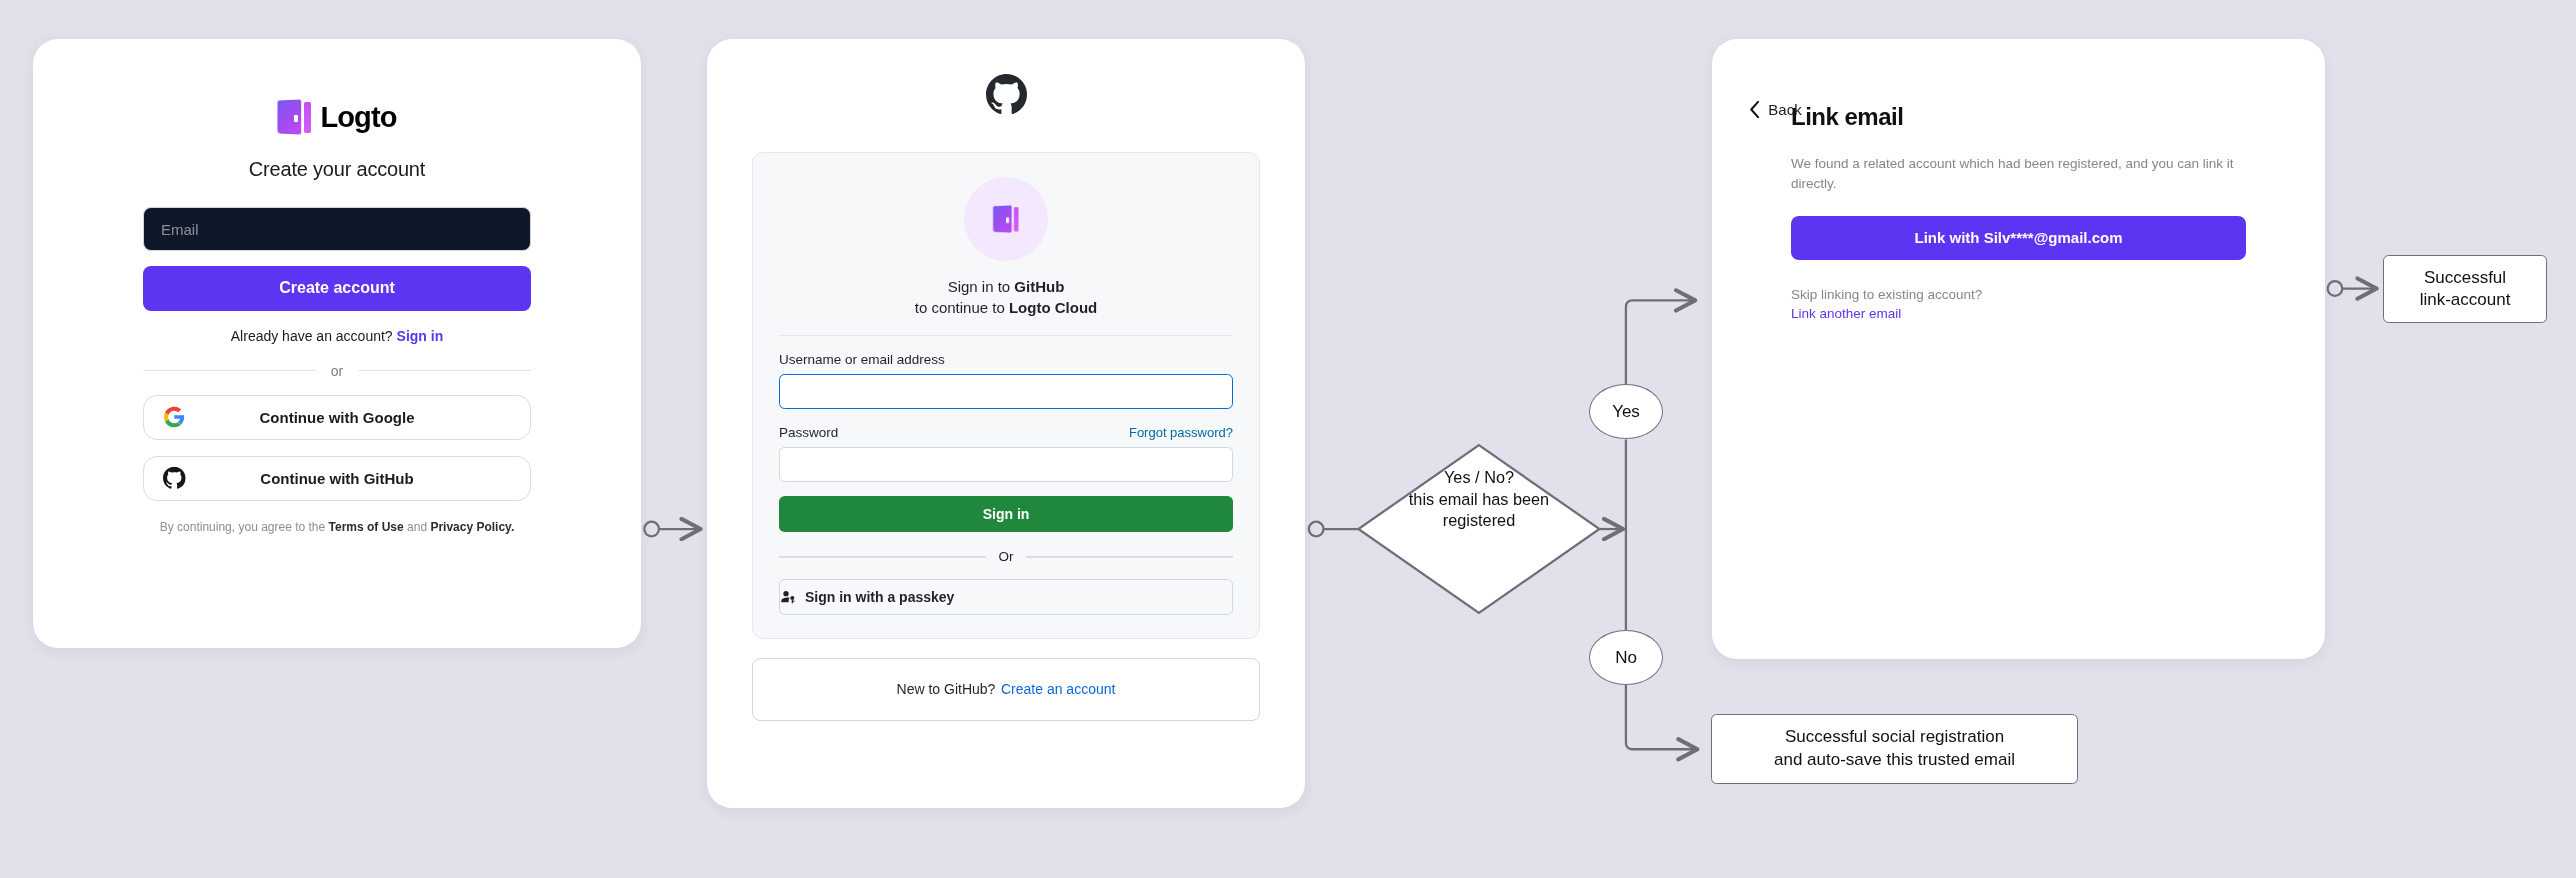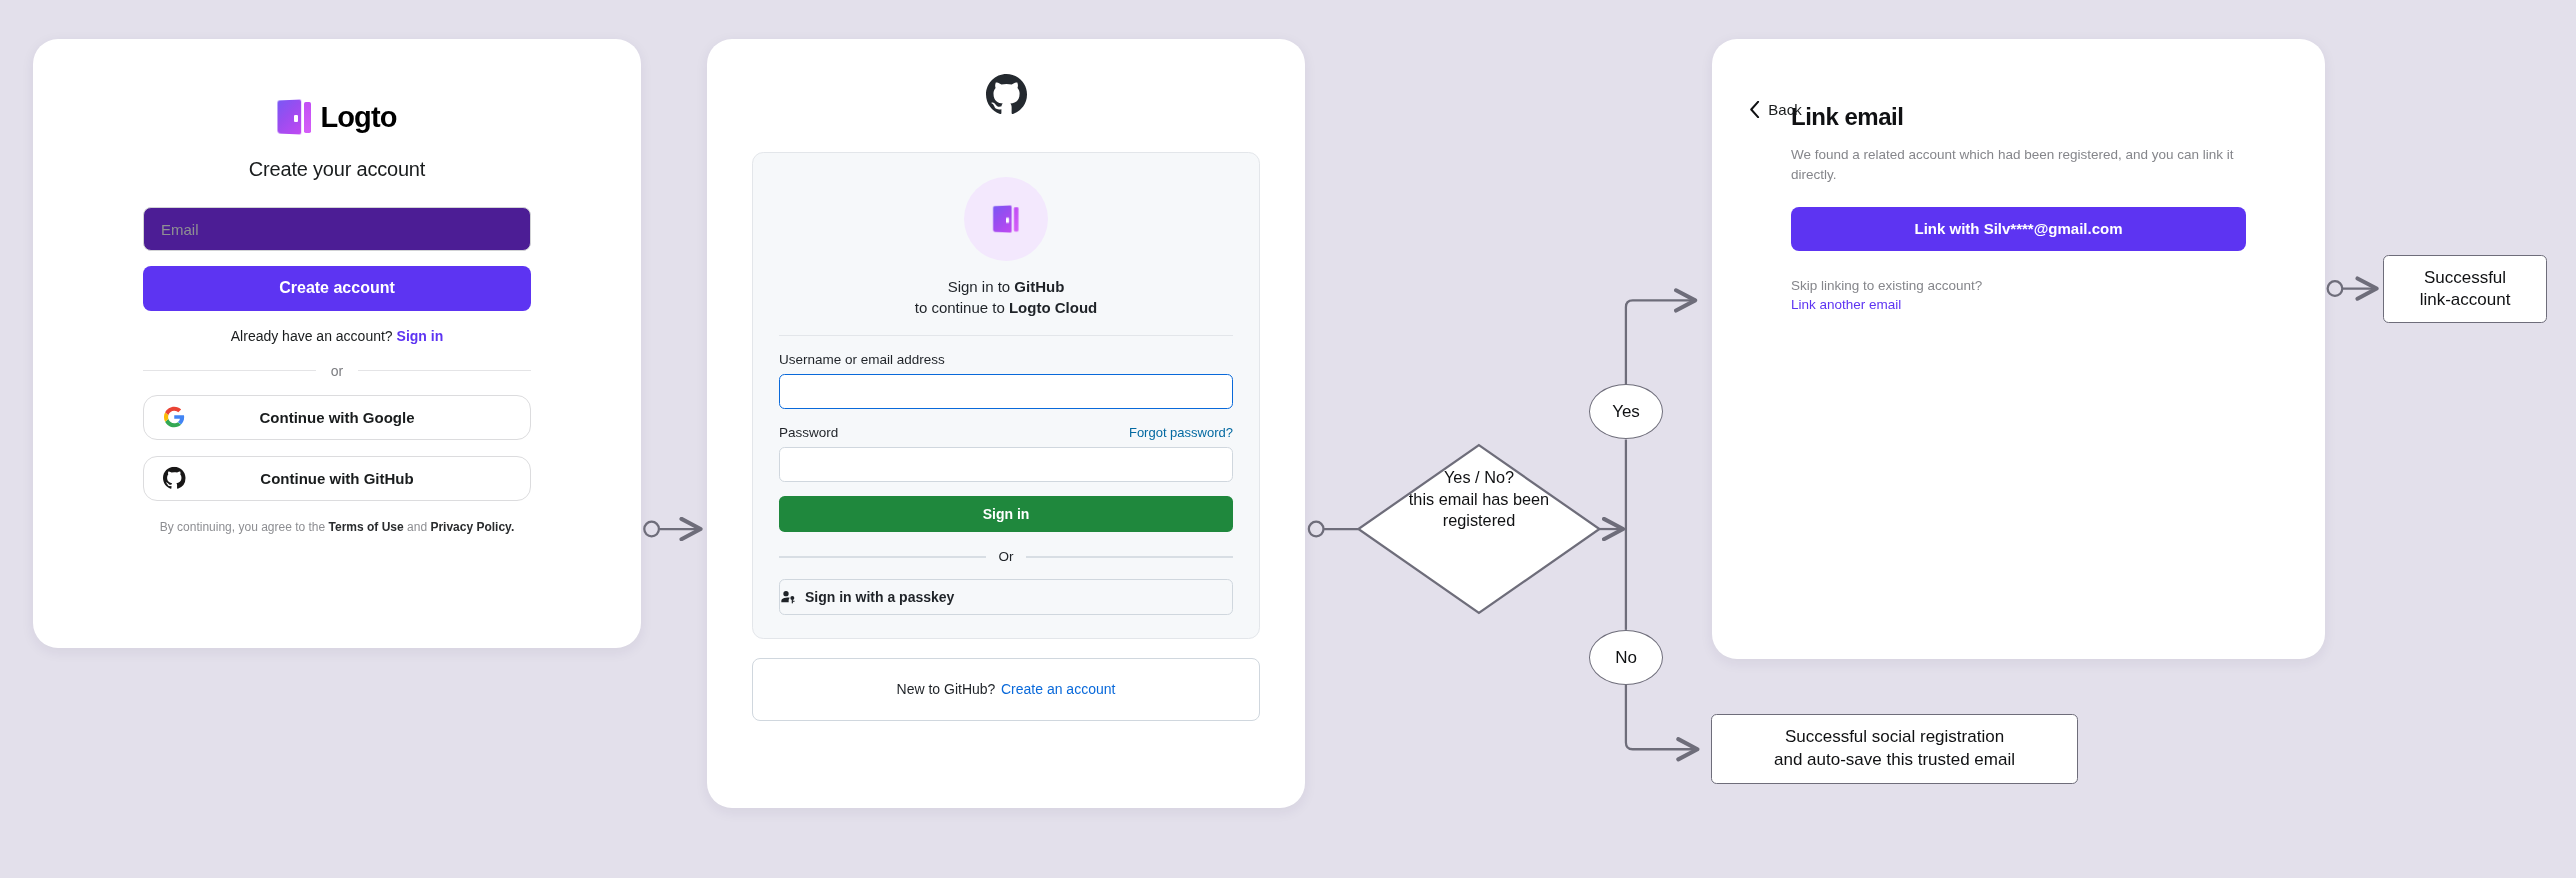--- a/index.html
+++ b/index.html
@@ -41,21 +41,21 @@
   .logo-word { font-size: 29px; font-weight: 700; letter-spacing: -0.9px; color: #000000; line-height: 1; }
 
   .c1-title {
     margin-top: 19px; text-align: center; font-size: 20px; font-weight: 400;
     color: #191c1d; letter-spacing: -0.2px;
   }
   .field {
     margin-top: 26px; height: 44px; width: 100%;
     border: 1.1px solid #d2d3d5; border-radius: 8px;
     display: flex; align-items: center; padding: 0 17px;
-    font-size: 15px; color: #8f9093; background: #4c1d95;
+    font-size: 15px; color: #8f9093; background: #0f172a;
   }
   .btn-primary {
     margin-top: 14.6px; height: 45px; width: 100%;
     background: #5d34f2; border-radius: 8px; border: none;
     color: #ffffff; font-size: 16px; font-weight: 700;
     display: flex; align-items: center; justify-content: center;
     font-family: inherit; cursor: pointer;
   }
   .have-acct { margin-top: 17px; text-align: center; font-size: 14px; color: #191c1d; }
   .have-acct .lnk { color: #5d34f2; font-weight: 600; }
@@ -122,21 +122,21 @@
 
   
   #card-link { left: 1712px; top: 39px; width: 613px; height: 620px; }
   .cl-back {
     position: absolute; left: 37px; top: 62px;
     display: flex; align-items: center; gap: 8px;
     font-size: 15px; color: #191c1d; font-weight: 500;
   }
   .cl-body { padding: 64px 79px 0 79px; }
   .cl-title { font-size: 24px; font-weight: 700; color: #101113; letter-spacing: -0.5px; }
-  .cl-desc { margin-top: 14px; font-size: 13.5px; line-height: 1.5; color: #85868b; max-width: 451px; }
+  .cl-desc { margin-top: 23px; font-size: 13.5px; line-height: 1.5; color: #85868b; max-width: 451px; }
   .cl-btn {
     margin-top: 21.4px; height: 44px; width: 100%;
     background: #5d34f2; border: none; border-radius: 8px;
     color: #fff; font-size: 15px; font-weight: 600;
     display: flex; align-items: center; justify-content: center; font-family: inherit;
   }
   .cl-skip { margin-top: 27px; font-size: 13.5px; color: #85868b; }
   .cl-link { margin-top: 4.5px; font-size: 13.5px; color: #5d34f2; font-weight: 500; }
 
   

